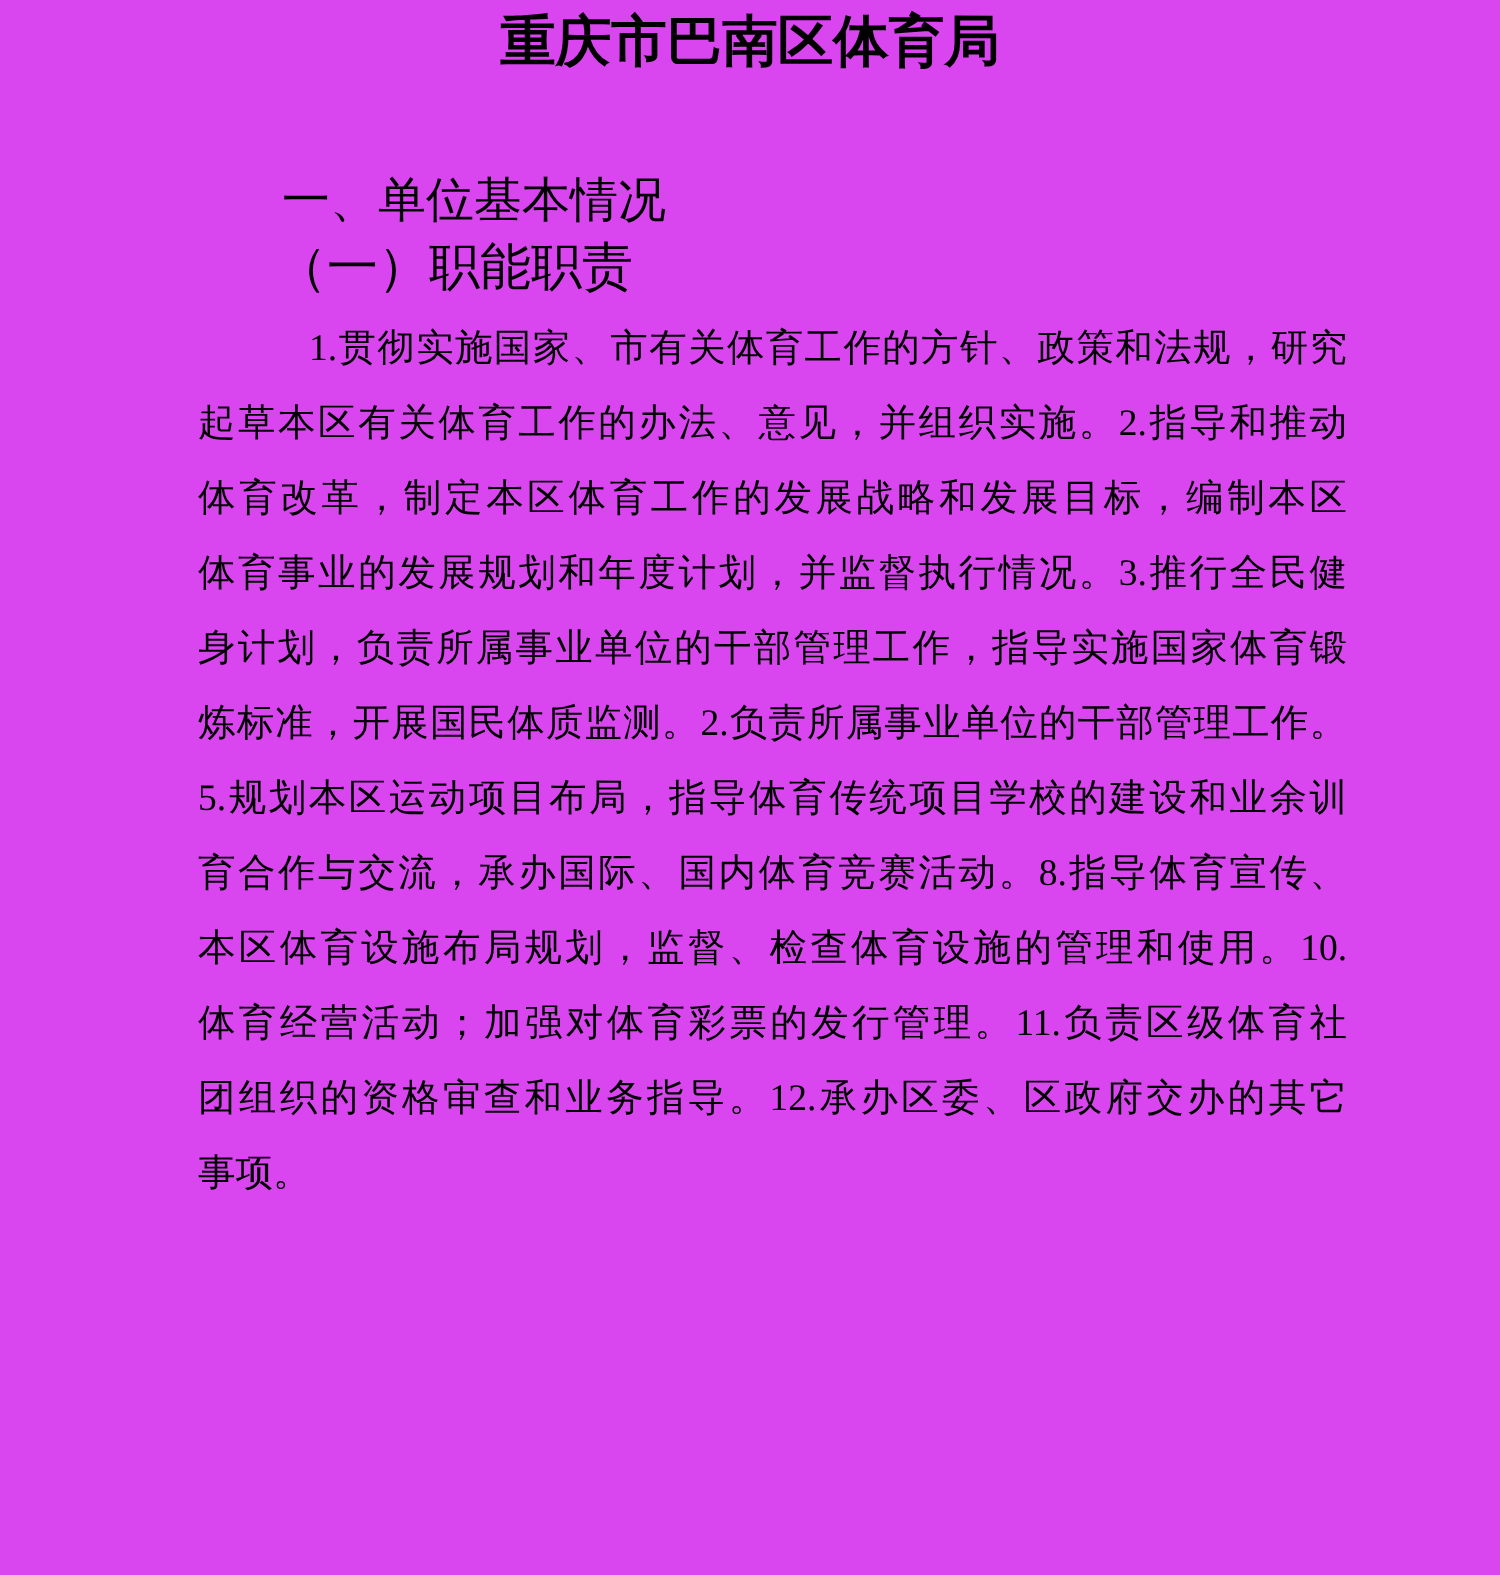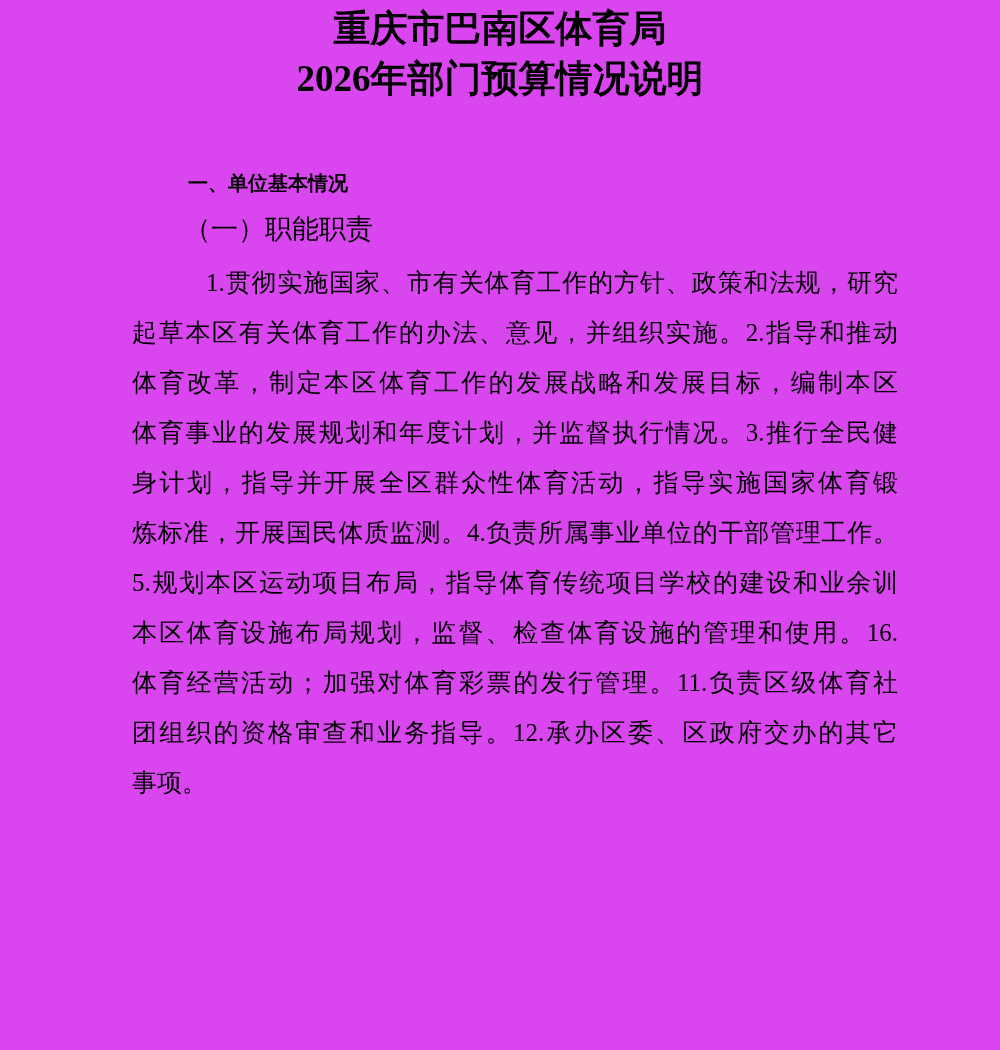--- a/index.html
+++ b/index.html
@@ -19,29 +19,29 @@
     padding-top: 4px;
     text-align: center;
     font-family: "Liberation Serif", "DejaVu Serif", serif;
     font-weight: 700;
     font-size: 37px;
     line-height: 50px;
   }
   .section-heading {
     margin: 64px 0 0 188px;
     font-family: "Liberation Sans", "DejaVu Sans", sans-serif;
-    font-weight: 700;
-    font-size: 20px;
+    font-weight: 400;
+    font-size: 32px;
     line-height: 30px;
   }
   .subsection-heading {
     margin: 16px 0 0 184px;
     font-family: "Liberation Serif", "DejaVu Serif", serif;
     font-weight: 400;
-    font-size: 27px;
+    font-size: 34px;
     line-height: 30px;
   }
   .paragraph {
     margin: 14px 0 0 132px;
     width: 766px;
     font-family: "Liberation Serif", "DejaVu Serif", serif;
     font-size: 25px;
     color: #000000;
   }
   .body-line {
@@ -60,34 +60,34 @@
     text-align-last: left;
   }
 </style>
 </head>
 <body>
 
 <div class="page">
 
   <div class="title-block">
     <div>重庆市巴南区体育局</div>
-    <div>2026年部门预算情况说明</div>
   </div>
 
   <div class="section-heading">一、单位基本情况</div>
 
   <div class="subsection-heading">（一）职能职责</div>
 
   <div class="paragraph">
     <div class="body-line first">1.贯彻实施国家、市有关体育工作的方针、政策和法规，研究</div>
     <div class="body-line">起草本区有关体育工作的办法、意见，并组织实施。2.指导和推动</div>
     <div class="body-line">体育改革，制定本区体育工作的发展战略和发展目标，编制本区</div>
     <div class="body-line">体育事业的发展规划和年度计划，并监督执行情况。3.推行全民健</div>
-    <div class="body-line">身计划，指导并开展全区群众性体育活动，指导实施国家体育锻</div>
-    <div class="body-line">炼标准，开展国民体质监测。4.负责所属事业单位的干部管理工作。</div>
+    <div class="body-line">身计划，负责所属事业单位的干部管理工作，指导实施国家体育锻</div>
+    <div class="body-line">炼标准，开展国民体质监测。2.负责所属事业单位的干部管理工作。</div>
     <div class="body-line">5.规划本区运动项目布局，指导体育传统项目学校的建设和业余训</div>
-    <div class="body-line">本区体育设施布局规划，监督、检查体育设施的管理和使用。16.</div>
+    <div class="body-line">育合作与交流，承办国际、国内体育竞赛活动。8.指导体育宣传、</div>
+    <div class="body-line">本区体育设施布局规划，监督、检查体育设施的管理和使用。10.</div>
     <div class="body-line">体育经营活动；加强对体育彩票的发行管理。11.负责区级体育社</div>
     <div class="body-line">团组织的资格审查和业务指导。12.承办区委、区政府交办的其它</div>
     <div class="body-line last">事项。</div>
   </div>
 
 </div>
 
 </body></html>

